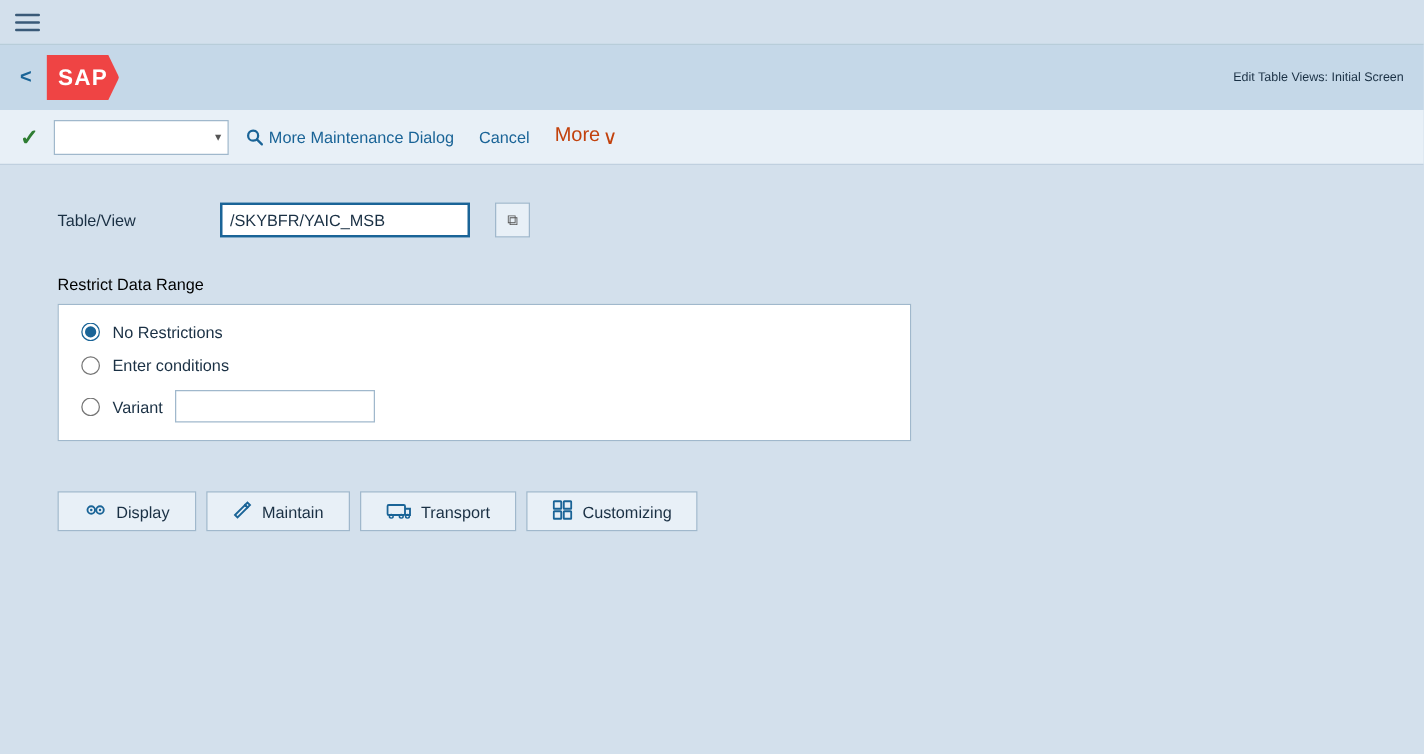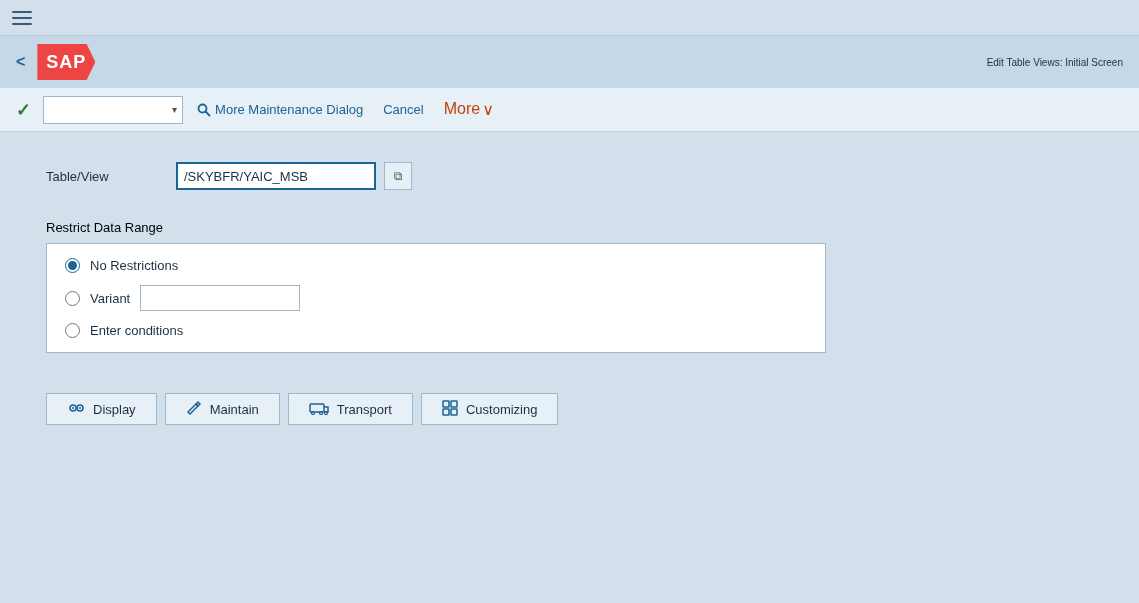--- a/index.html
+++ b/index.html
@@ -158,21 +158,21 @@
       margin-bottom: 30px;
     }
     .field-label {
       font-size: 13px;
       color: #1a3044;
       min-width: 90px;
     }
     .field-input-group {
       display: flex;
       align-items: flex-end;
-      gap: 8px;
+      gap: 20px;
       padding-left: 20px;
     }
     .table-view-input {
       border: 2px solid #1a6497;
       background: white;
       height: 28px;
       width: 200px;
       padding: 0 6px;
       font-size: 13px;
       color: #1a3044;
@@ -195,21 +195,21 @@
     .section-title {
       font-size: 13px;
       font-weight: normal;
       color: #000000;
       margin-bottom: 8px;
     }
     .radio-group-box {
       border: 1px solid #a0b8cc;
       background: white;
       padding: 14px 18px;
-      width: 780px;
+      width: 683px;
       display: flex;
       flex-direction: column;
       gap: 12px;
     }
     .radio-row {
       display: flex;
       align-items: center;
       gap: 10px;
     }
     .radio-row input[type="radio"] {
@@ -318,28 +318,28 @@
   <div class="section-title">Restrict Data Range</div>
 
   <div class="radio-group-box">
 
     <div class="radio-row">
       <input type="radio" name="restrict" id="no-restrictions" checked="" style="">
       <label class="radio-label" for="no-restrictions">No Restrictions</label>
     </div>
 
     <div class="radio-row">
+      <input type="radio" name="restrict" id="enter-conditions" style="">
+      <label class="radio-label" for="enter-conditions">Enter conditions</label>
+    </div>
+
+    <div class="radio-row">
       <input type="radio" name="restrict" id="variant" style="">
       <label class="radio-label" for="variant">Variant</label>
       <input type="text" class="variant-input" value="" style="">
-    </div>
-
-    <div class="radio-row">
-      <input type="radio" name="restrict" id="enter-conditions" style="">
-      <label class="radio-label" for="enter-conditions">Enter conditions</label>
     </div>
 
   </div>
 
   <div class="bottom-buttons">
 
     <button class="action-btn">
       <span style="color:#1a6497;">
         <svg width="18" height="14" viewBox="0 0 18 14" fill="none" xmlns="http://www.w3.org/2000/svg">
           <circle cx="6" cy="7" r="3" stroke="#1a6497" stroke-width="1.5"></circle>

